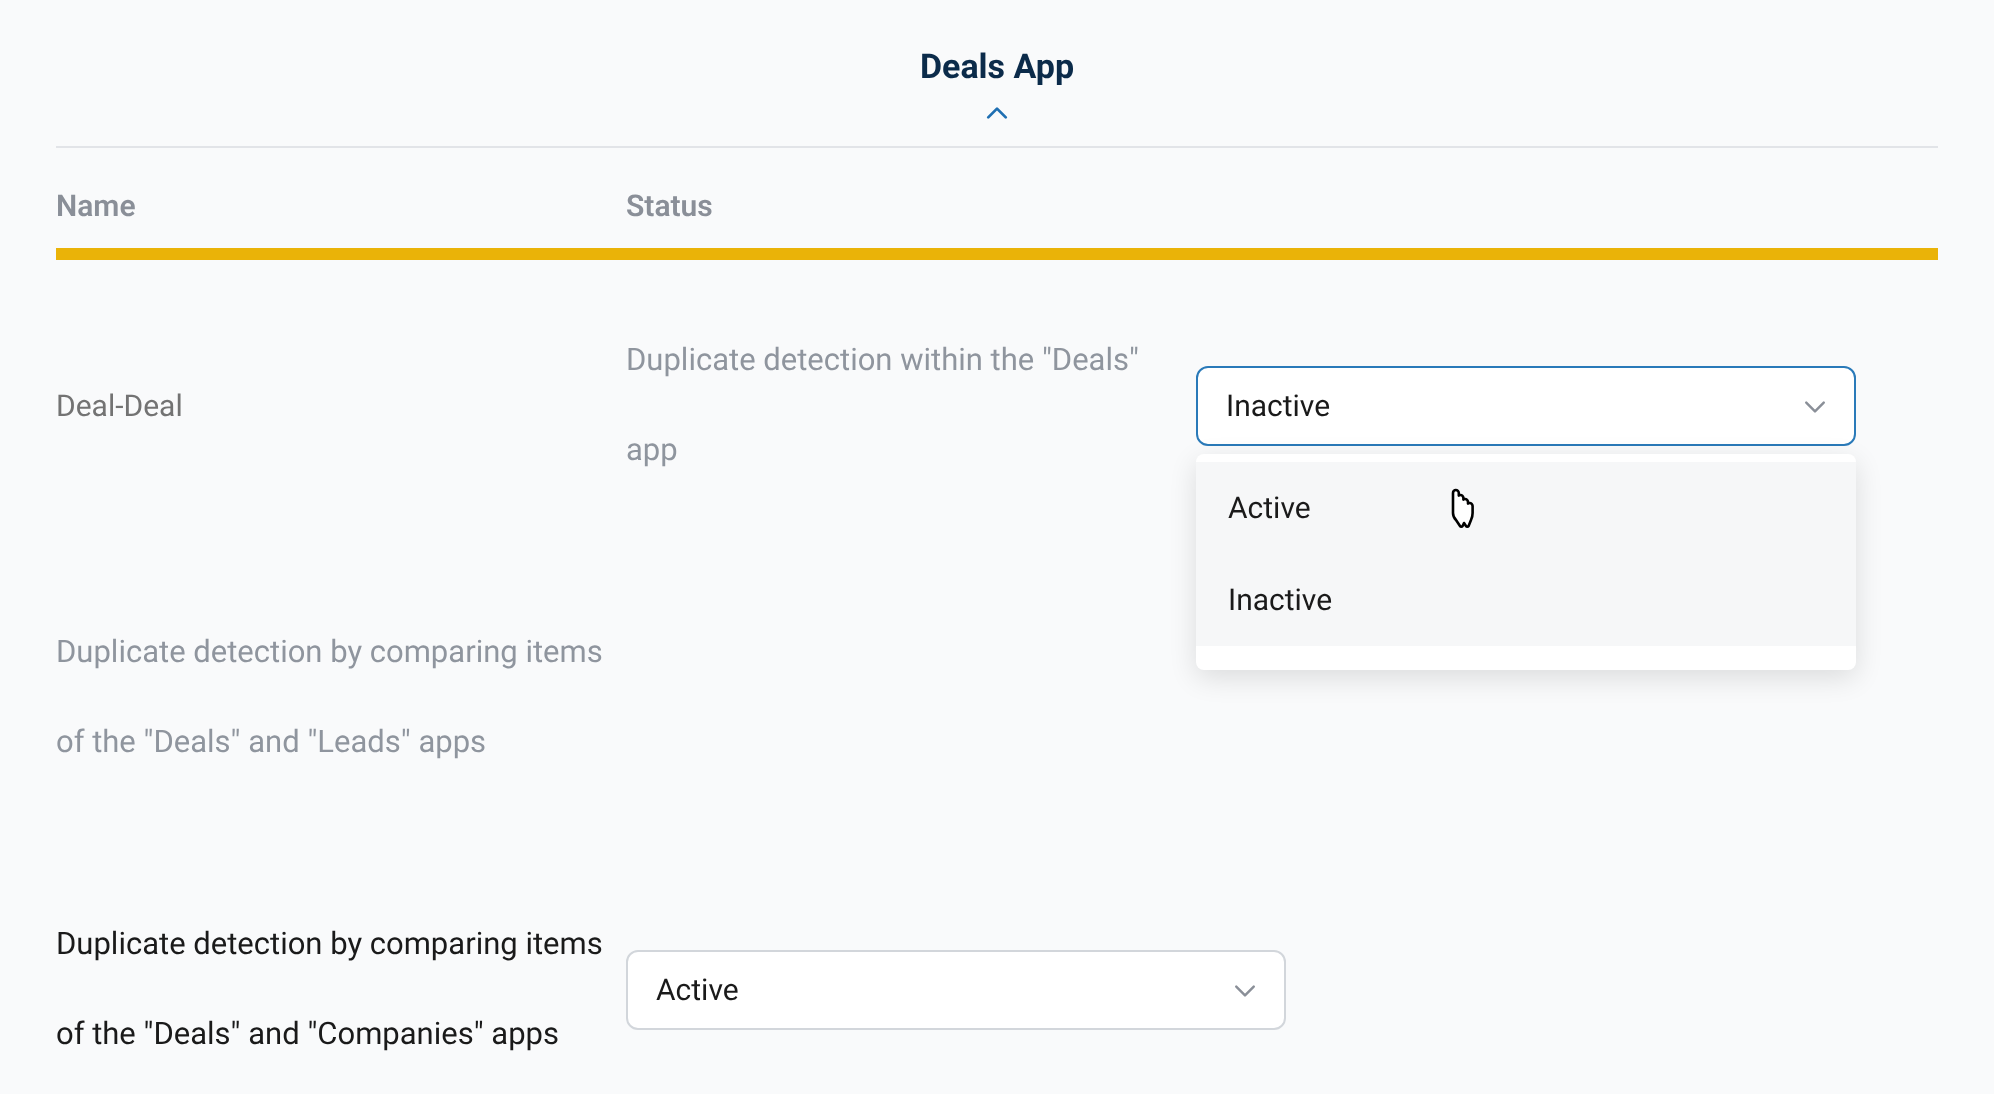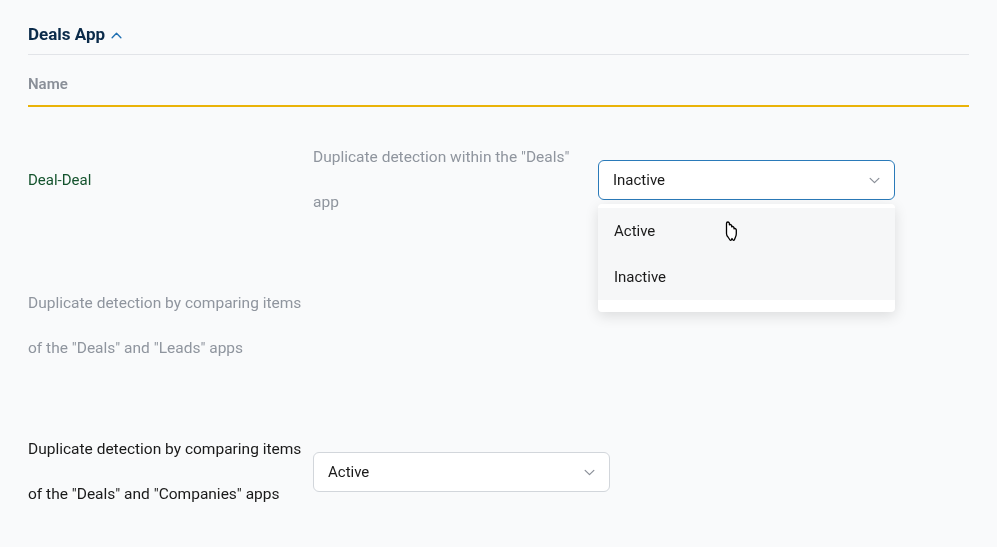--- a/index.html
+++ b/index.html
@@ -13,71 +13,72 @@
       font-size: 15px;
     }
     .section-header {
       display: flex;
       align-items: center;
       gap: 6px;
       padding-bottom: 10px;
       border-bottom: 1px solid #e2e4e8;
       margin-bottom: 0;
       cursor: pointer;
+      flex-direction: column;
     }
     .section-title {
       font-weight: 700;
       color: #0b2b4a;
       font-size: 17px;
     }
     .caret {
       color: #1f6fb2;
       font-size: 13px;
       line-height: 1;
     }
     .table {
       width: 100%;
     }
     .thead {
       display: flex;
       padding: 20px 0 12px 0;
-      border-bottom: 2px solid #eab308;
+      border-bottom: 6px solid #eab308;
     }
     .th {
       color: #8a8f98;
       font-weight: 600;
       font-size: 15px;
     }
     .col-name { width: 285px; flex: 0 0 285px; }
     .col-desc { width: 285px; flex: 0 0 285px; }
     .col-status { flex: 1; }
     .row {
       display: flex;
       align-items: center;
       padding: 28px 0;
     }
     .link {
-      color: #14532d;
+      color: #737373;
       font-size: 15px;
       cursor: pointer;
     }
     .desc-inactive {
       color: #8f959e;
       line-height: 2.9;
       font-size: 15.5px;
     }
     .desc-active {
       color: #1a1a1a;
       line-height: 2.9;
       font-size: 15.5px;
     }
     .select {
       position: relative;
       display: inline-block;
-      width: 297px;
+      width: 330px;
     }
     .select-box {
       display: flex;
       align-items: center;
       justify-content: space-between;
       background: #ffffff;
       border: 1.5px solid #d2d6db;
       border-radius: 6px;
       height: 40px;
       padding: 0 14px;
@@ -129,20 +130,21 @@
     <svg width="11" height="7" viewBox="0 0 12 8" fill="none">
         <path d="M1 6.5L6 1.5L11 6.5" stroke="#1f6fb2" stroke-width="1.6" stroke-linecap="round" stroke-linejoin="round"></path>
       </svg>
   </span>
 </div>
 
 <div class="table">
 
   <div class="thead">
     <div class="th col-name">Name</div>
+    <div class="th col-status">Status</div>
   </div>
 
   <div class="row">
     <div class="col-name">
       <span class="link">Deal-Deal</span>
     </div>
     <div class="col-desc">
       <span class="desc-inactive">Duplicate detection within the "Deals" app</span>
     </div>
     <div class="col-status">

